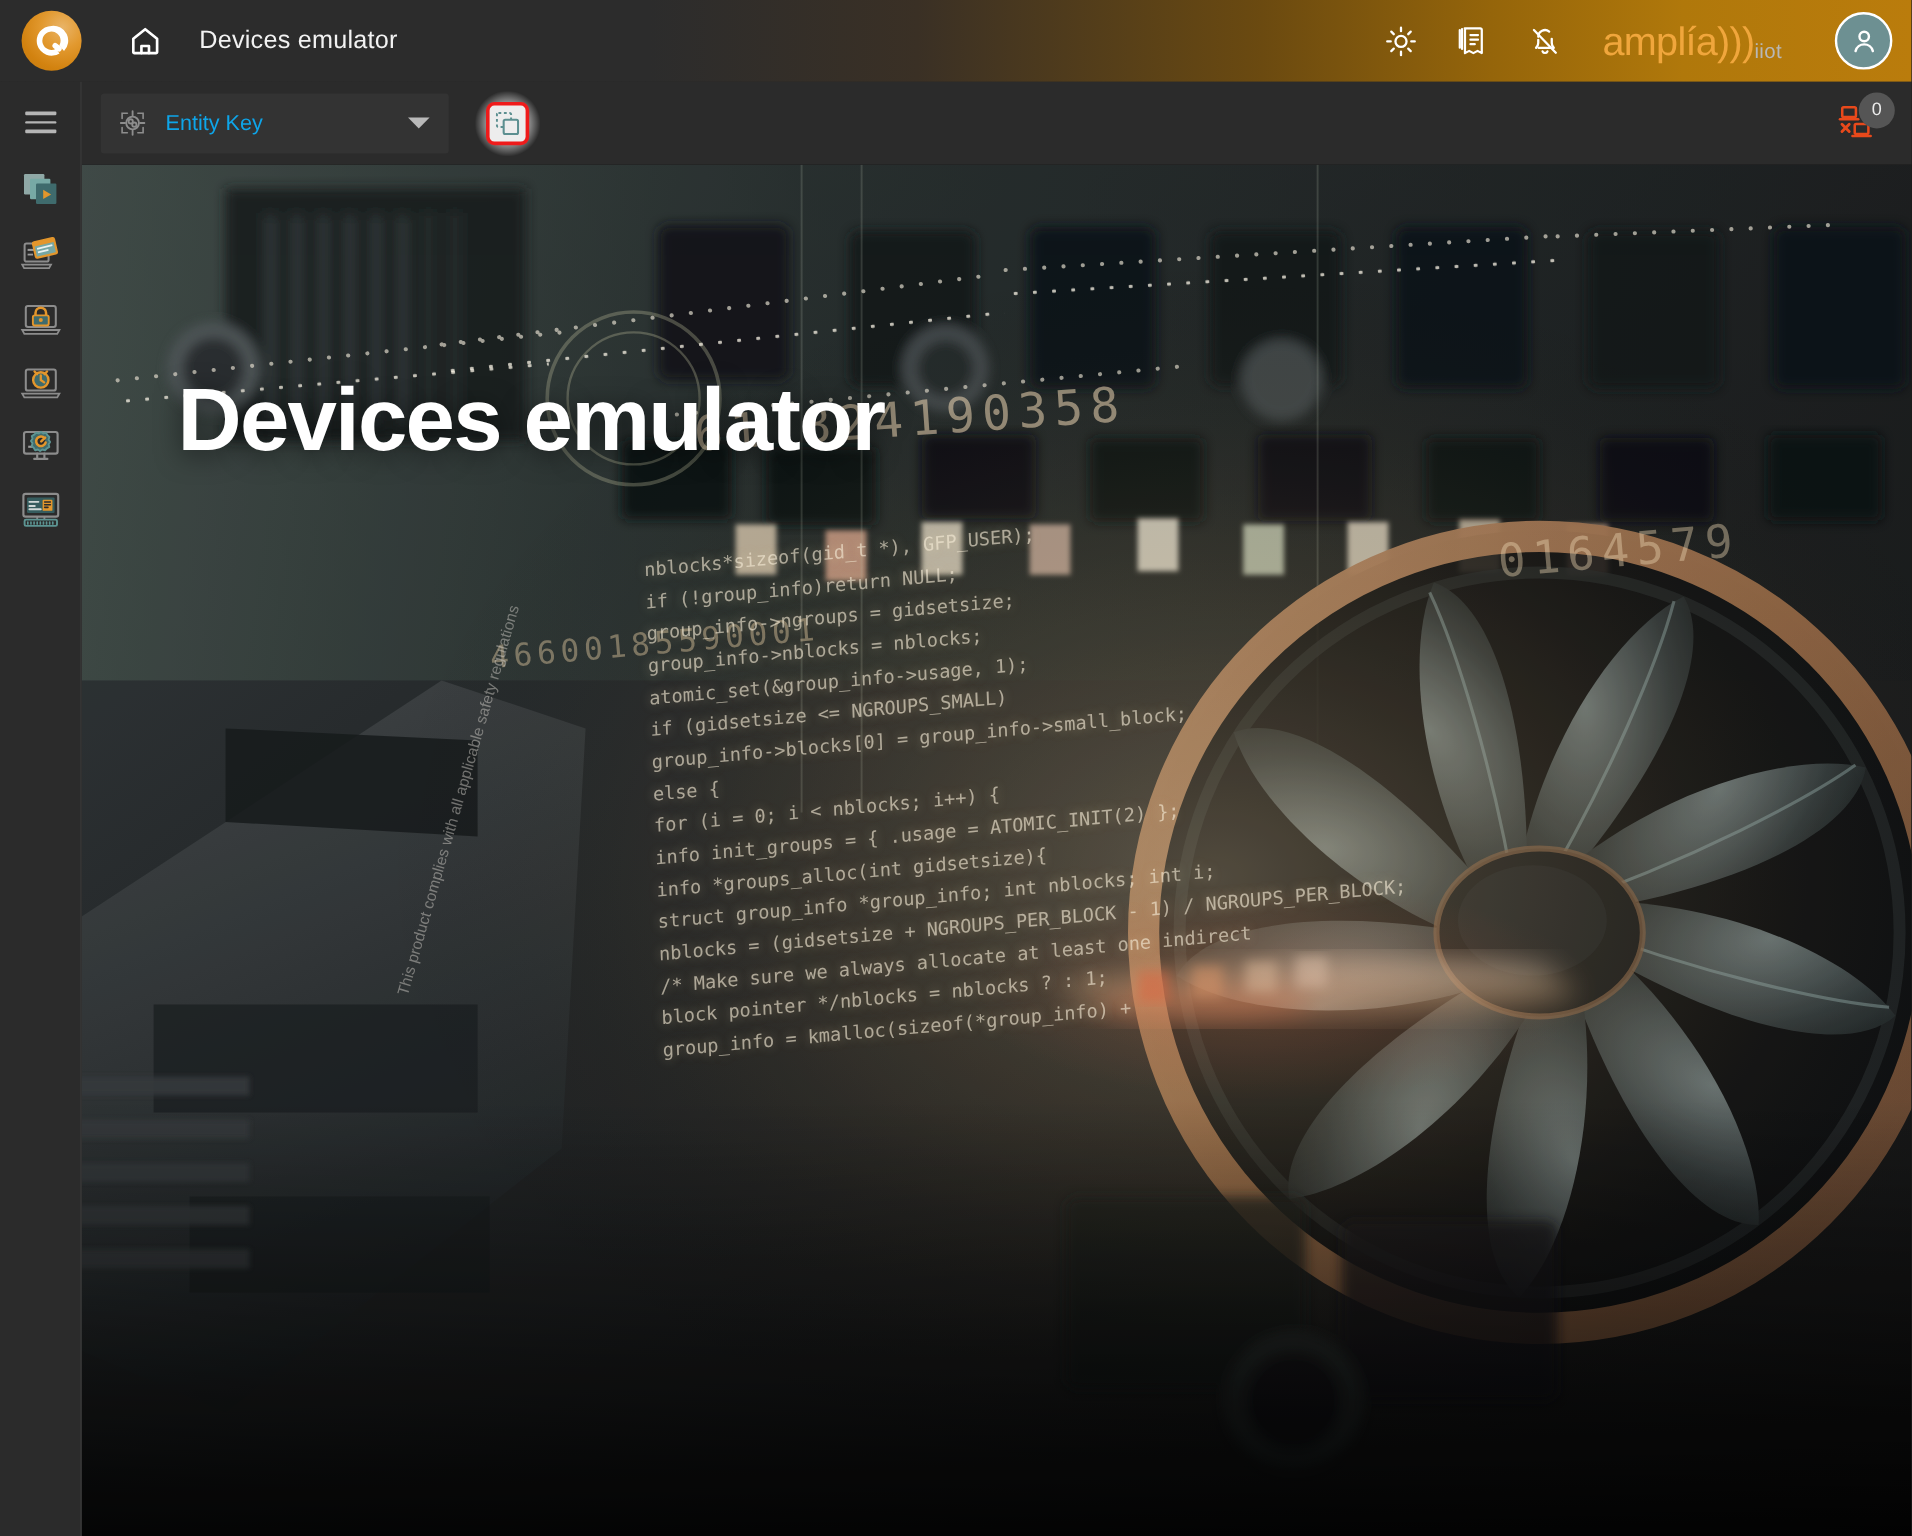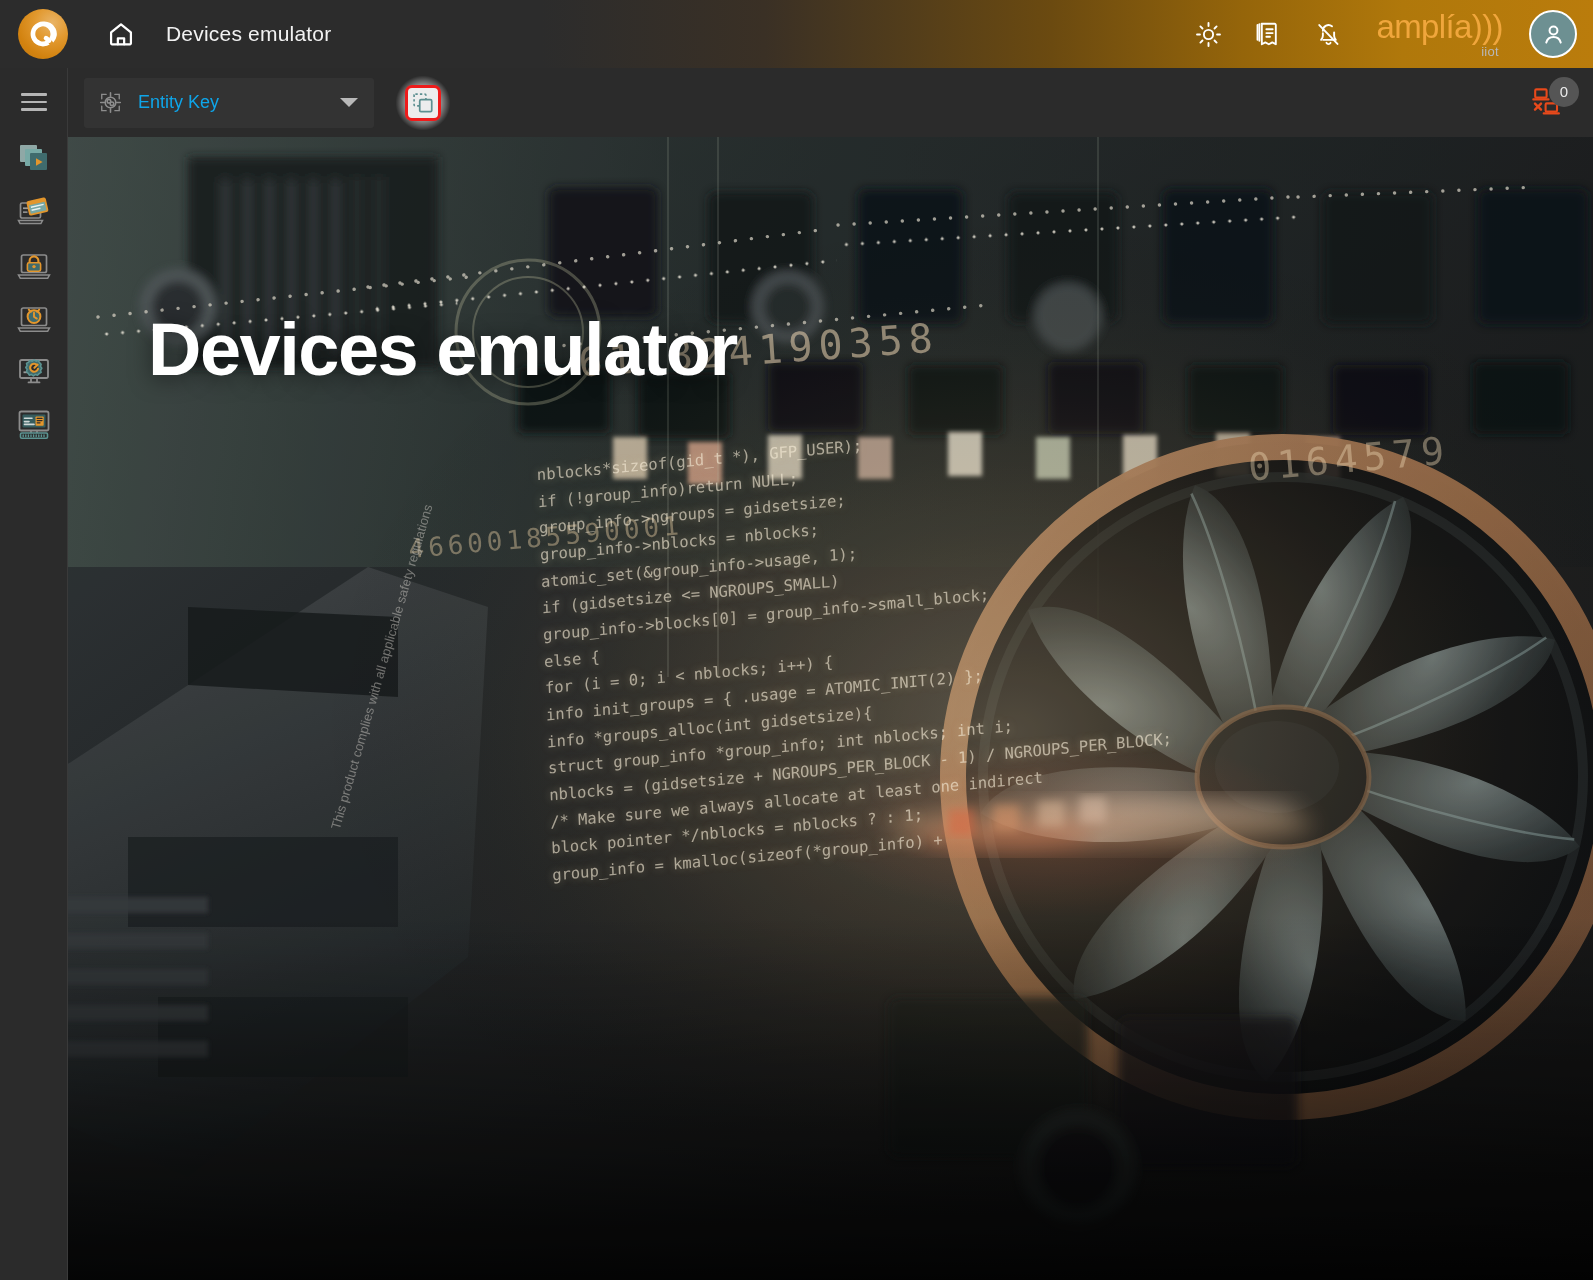--- a/index.html
+++ b/index.html
@@ -59,38 +59,38 @@
   }
   .header-spacer { flex: 1 1 auto; }
   .header-icon {
     width: 40px; height: 40px;
     display: flex; align-items: center; justify-content: center;
     margin-right: 20px;
     flex: none;
   }
   .amplia-logo {
     display: flex;
-    flex-direction: column;
+    flex-direction: row;
     align-items: flex-end;
     margin-right: 26px;
     margin-left: 8px;
     line-height: 1;
     flex: none;
   }
   .amplia-main {
     color: #f0a63c;
     font-size: 33px;
     letter-spacing: -0.6px;
     font-weight: 400;
   }
   .amplia-sub {
     color: #b8b8b8;
-    font-size: 13px;
+    font-size: 17px;
     margin-top: 2px;
-    margin-right: 4px;
+    margin-right: 18px;
     letter-spacing: 0.3px;
   }
   .avatar {
     width: 48px; height: 48px;
     border-radius: 50%;
     background: #6d9092;
     border: 2.5px solid #ffffff;
     display: flex; align-items: center; justify-content: center;
     margin-right: 16px;
     flex: none;

